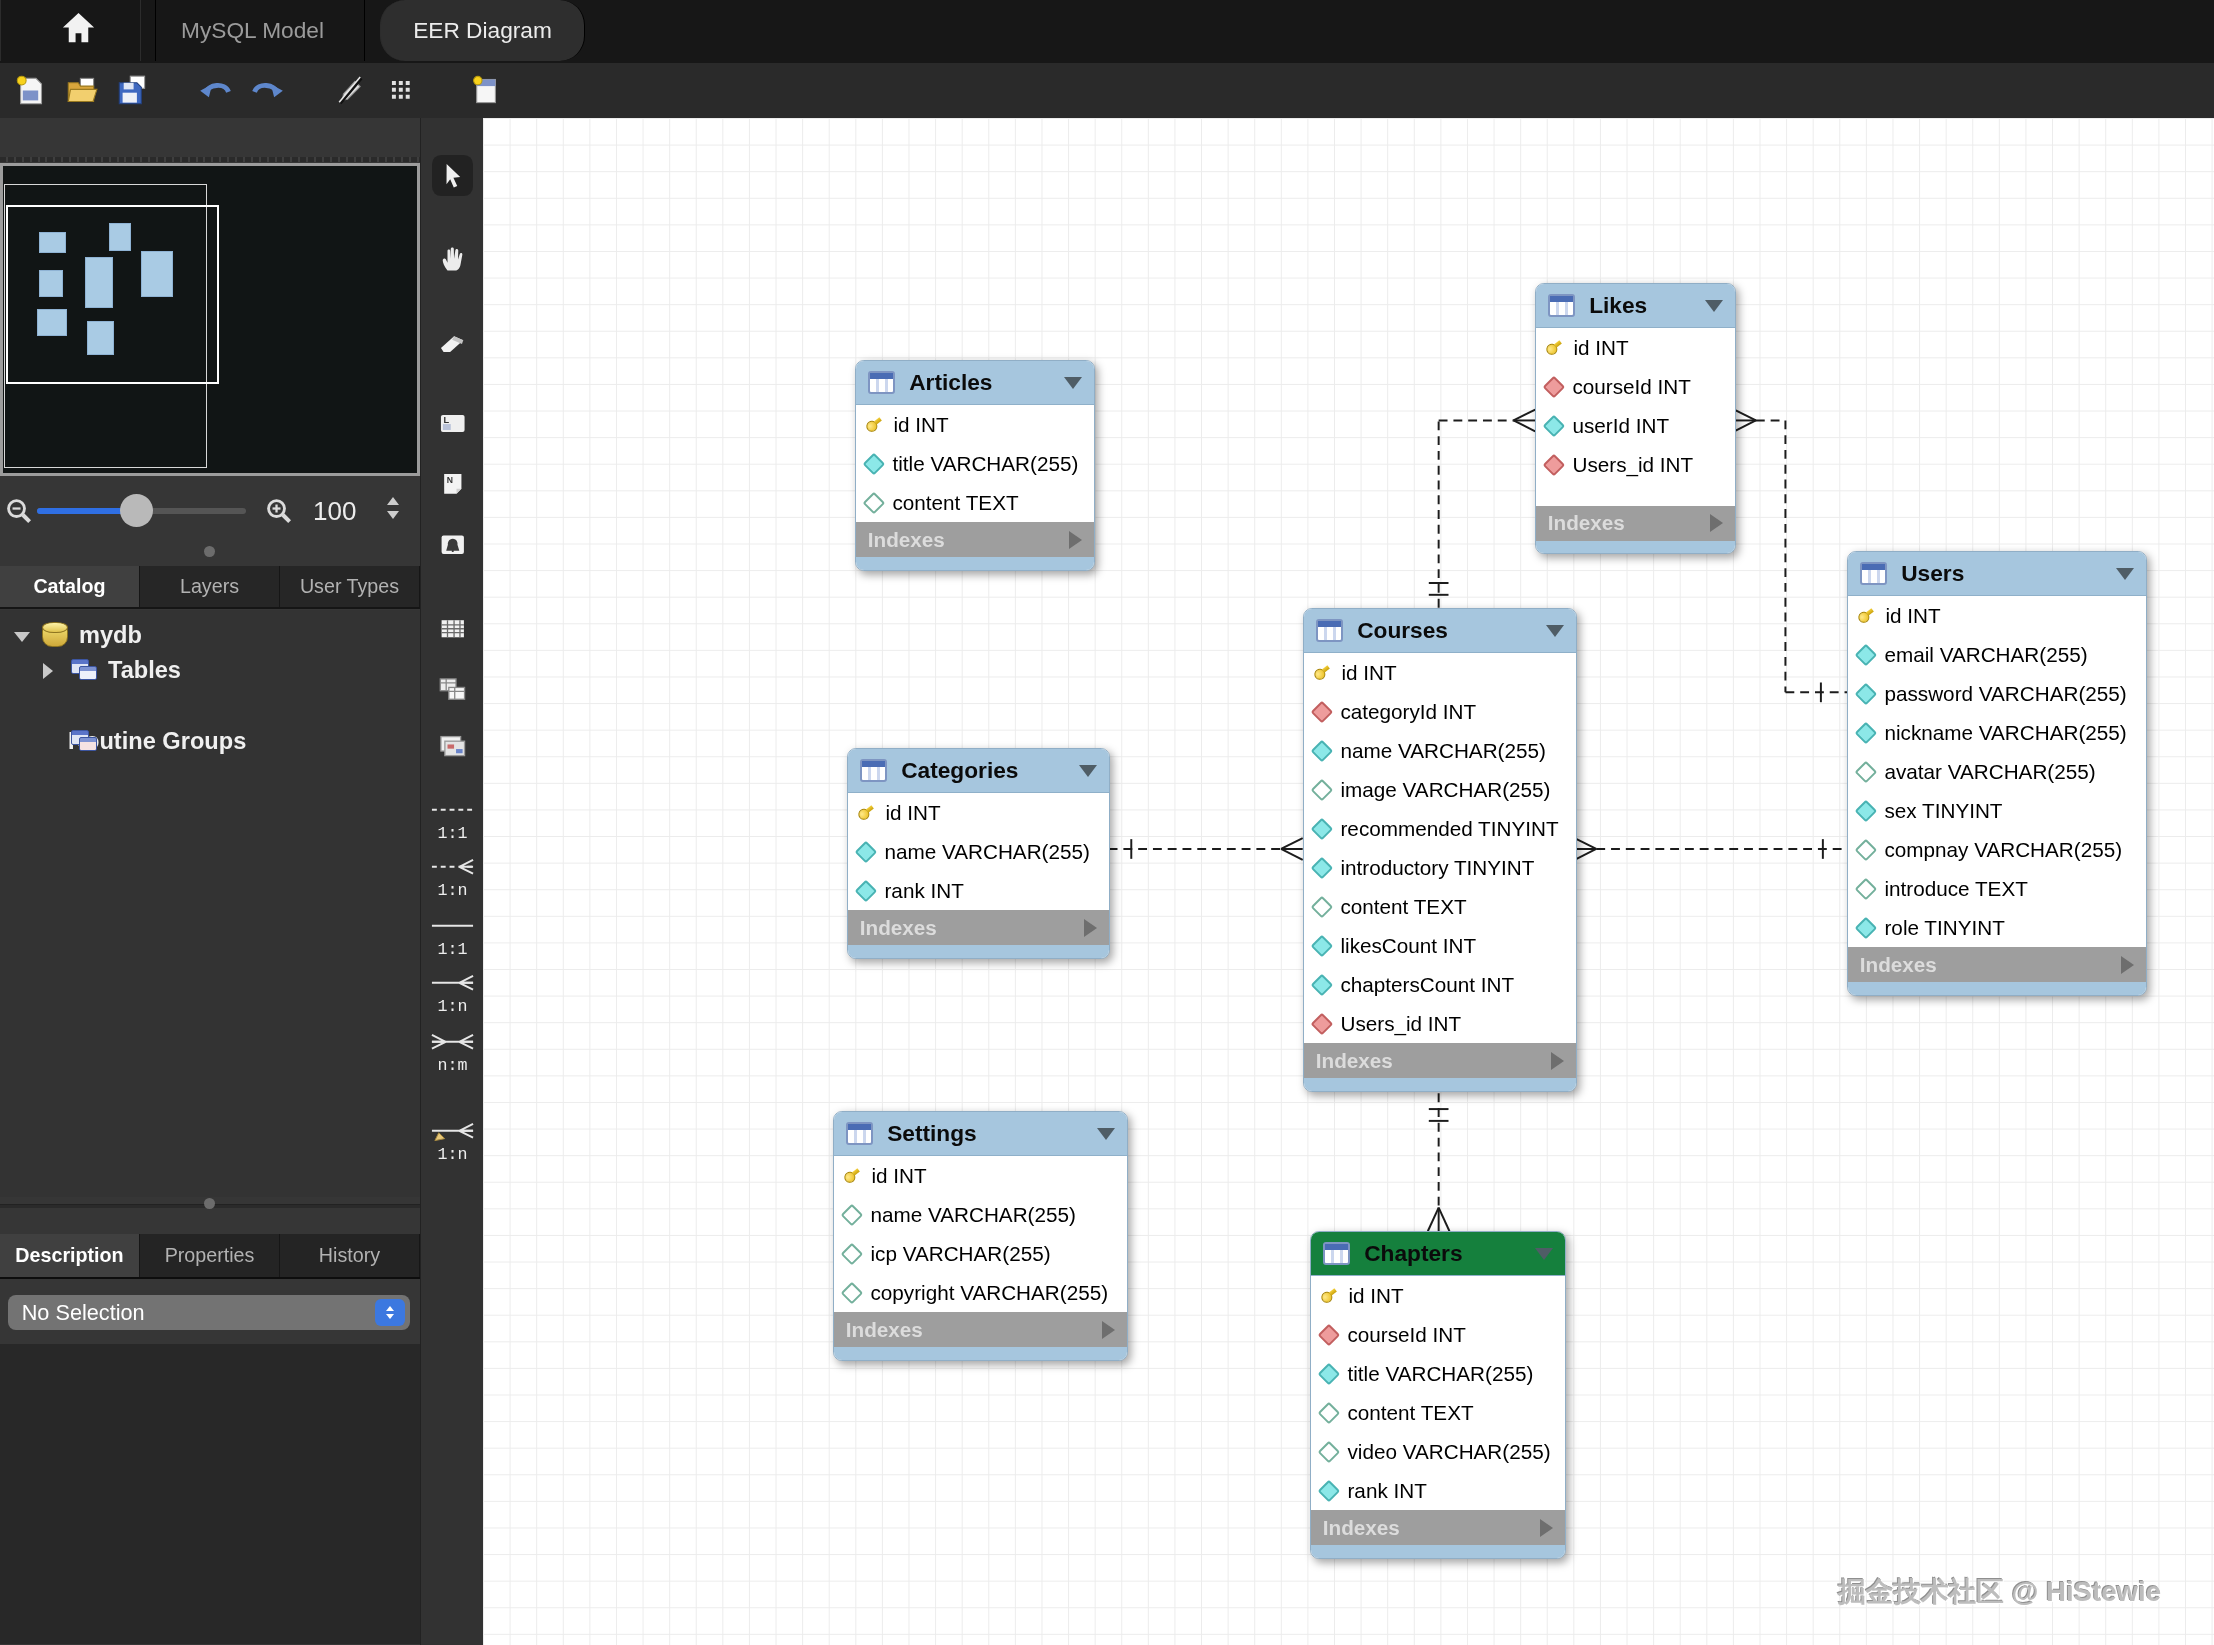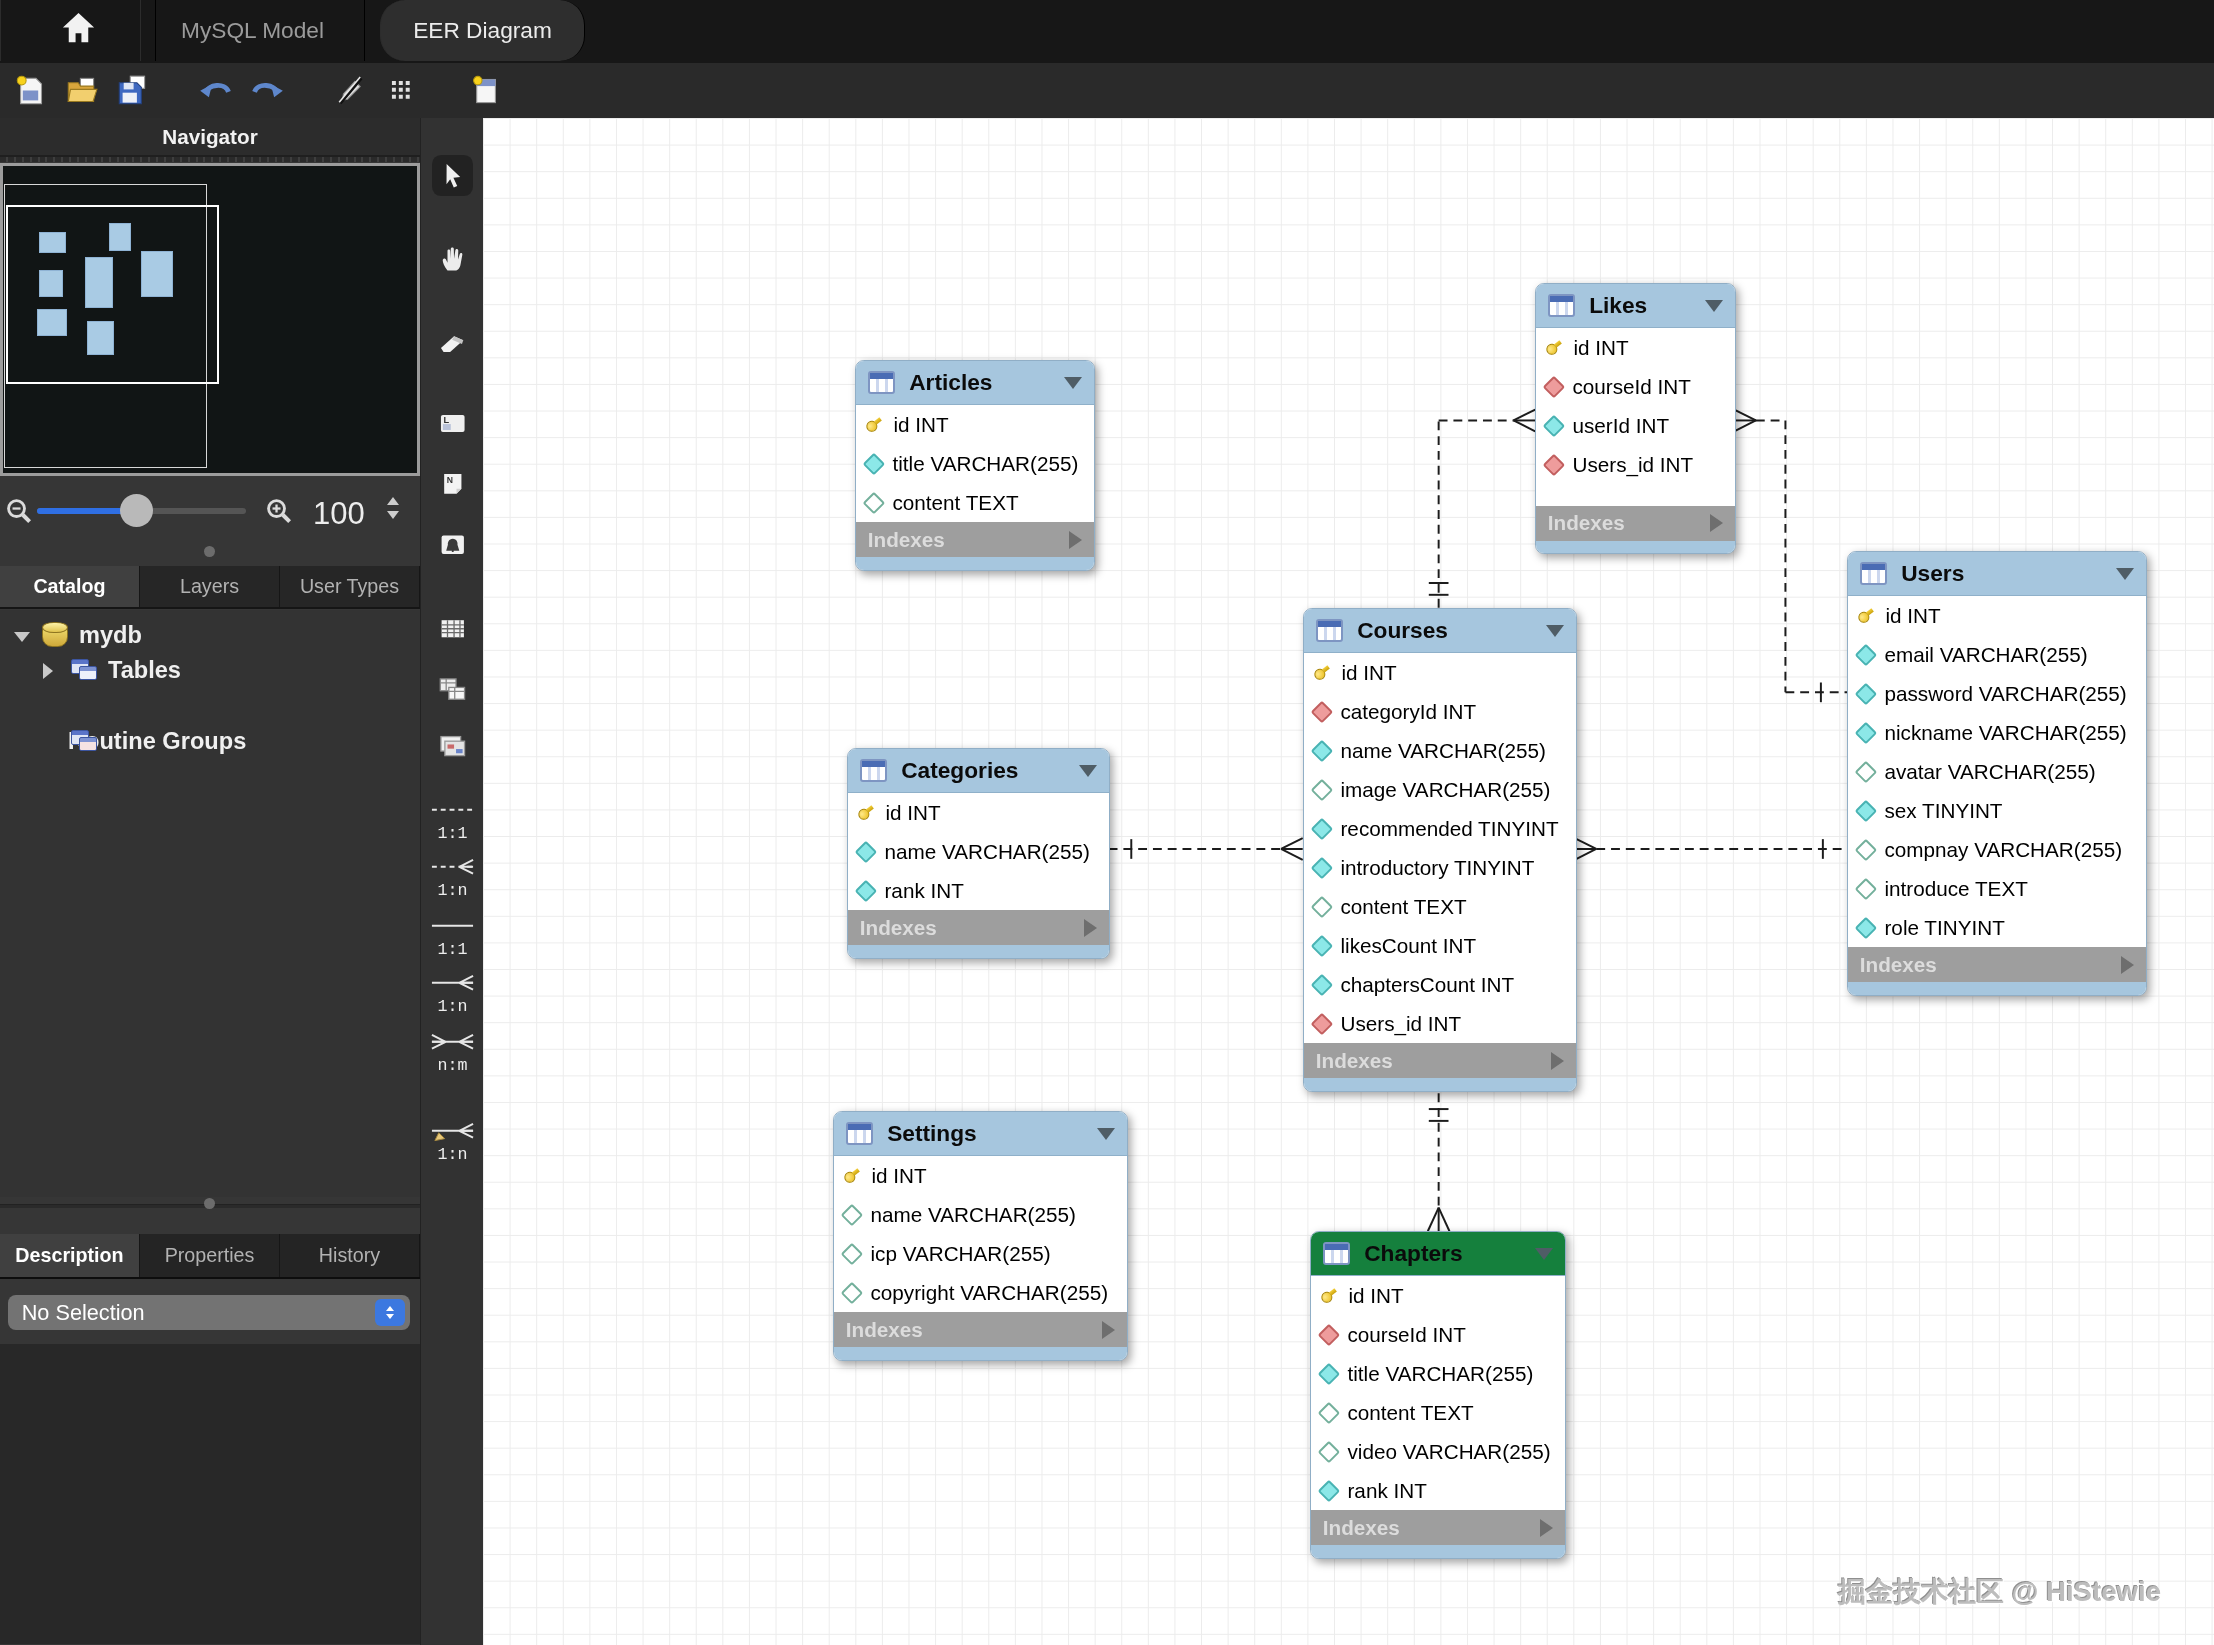--- a/index.html
+++ b/index.html
@@ -27,21 +27,21 @@
     background:repeating-linear-gradient(90deg,#2a2a2a 0 5.9px,#3e3e3e 5.9px 7.9px);}
   .minimap-frame{position:absolute;left:0;top:45px;width:414px;height:307px;border:3px solid #9c9c9c;background:#111515;}
   .mm-page{position:absolute;left:1px;top:17.7px;width:201px;height:282px;border:1px solid #d8d8d8;}
   .mm-view{position:absolute;left:3px;top:39px;width:209px;height:175px;border:2px solid #fff;}
   .mm-rect{position:absolute;background:#a9cbe4;border:1px solid #8fb3d4;box-sizing:border-box;}
   .zoomrow{position:absolute;left:0;top:366px;width:420px;height:55px;}
   .mag{position:absolute;top:11.8px;width:29.6px;height:29.6px;}
   .slider-track{position:absolute;left:37px;top:23.6px;width:209px;height:6.9px;border-radius:3.9px;background:#555;}
   .slider-fill{position:absolute;left:0;top:0;height:6.9px;width:99px;border-radius:3.9px;background:#2f6fe4;}
   .slider-thumb{position:absolute;left:120px;top:9.9px;width:33px;height:33px;border-radius:50%;background:#b9b9b9;}
-  .zoom-value{position:absolute;left:313px;top:11.8px;color:#ededed;font-size:31px;}
+  .zoom-value{position:absolute;left:313px;top:11.8px;color:#ededed;font-size:26px;}
   .stepper{position:absolute;left:387px;top:12.8px;display:flex;flex-direction:column;gap:5.9px;align-items:center;}
   .tri-up{width:0;height:0;border-left:6.9px solid transparent;border-right:6.9px solid transparent;border-bottom:8.9px solid #cdcdcd;}
   .tri-down{width:0;height:0;border-left:6.9px solid transparent;border-right:6.9px solid transparent;border-top:8.9px solid #cdcdcd;}
   .drag-dot{position:absolute;left:204px;width:10.8px;height:10.8px;border-radius:50%;background:#6c6c6c;}
 
   .side-tabs{position:absolute;left:0;top:448px;width:420px;height:41px;display:flex;background:#262626;border-bottom:2px solid #151515;}
   .side-tab{flex:1;display:flex;align-items:center;justify-content:center;font-size:19.7px;color:#b2b2b2;
     border-right:1px solid #161616;box-sizing:border-box;}
   .side-tab.active{background:#404040;color:#fff;font-weight:bold;}
 
@@ -179,21 +179,20 @@
       <span class="tb-icon">
         <svg width="33" height="33" viewBox="0 0 30 30">
           <rect x="7" y="5" width="17" height="21" fill="#f6f6f6" stroke="#999"></rect>
           <rect x="7" y="5" width="17" height="6" fill="#7d92c8"></rect>
           <circle cx="8" cy="6" r="3.8" fill="#f8d21c" stroke="#b89a0e"></circle>
         </svg>
       </span>
     </div>
 
   <div class="sidebar">
-    <div class="nav-header">Navigator</div>
     <div class="nav-ridge"></div>
     <div class="minimap-frame" id="minimap">
       <div class="mm-page"></div>
       <div class="mm-view"></div>
     <div class="mm-rect" style="left: 36px; top: 66px; width: 26.6px; height: 20.7px;"></div>
         <div class="mm-rect" style="left: 106px; top: 57px; width: 21.7px; height: 27.6px;"></div>
         <div class="mm-rect" style="left: 138px; top: 85px; width: 31.5px; height: 46px;"></div>
         <div class="mm-rect" style="left: 36px; top: 104px; width: 23.6px; height: 26.6px;"></div>
         <div class="mm-rect" style="left: 82px; top: 91px; width: 27.6px; height: 51px;"></div>
         <div class="mm-rect" style="left: 34px; top: 143px; width: 29.6px; height: 26.6px;"></div>

